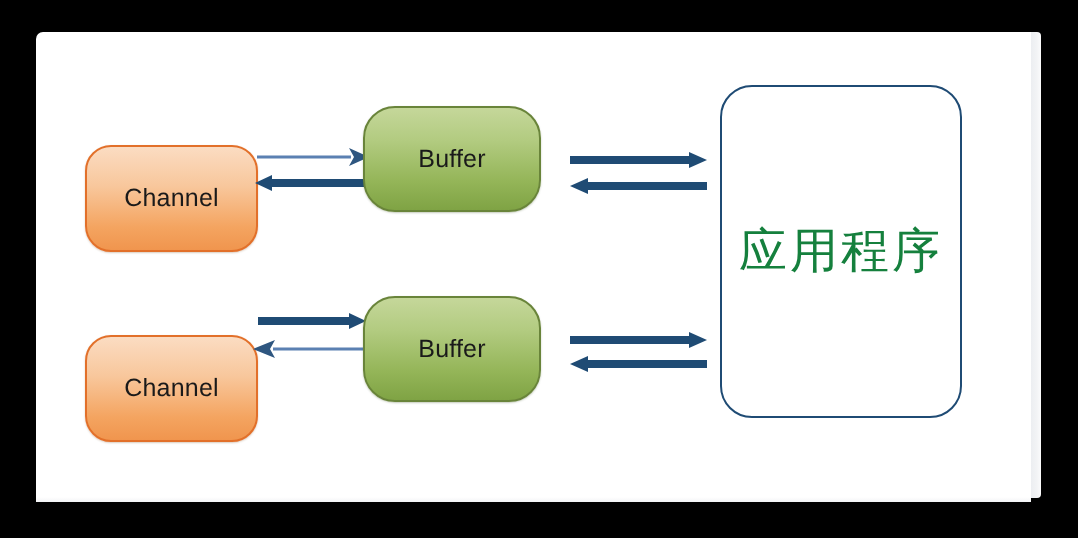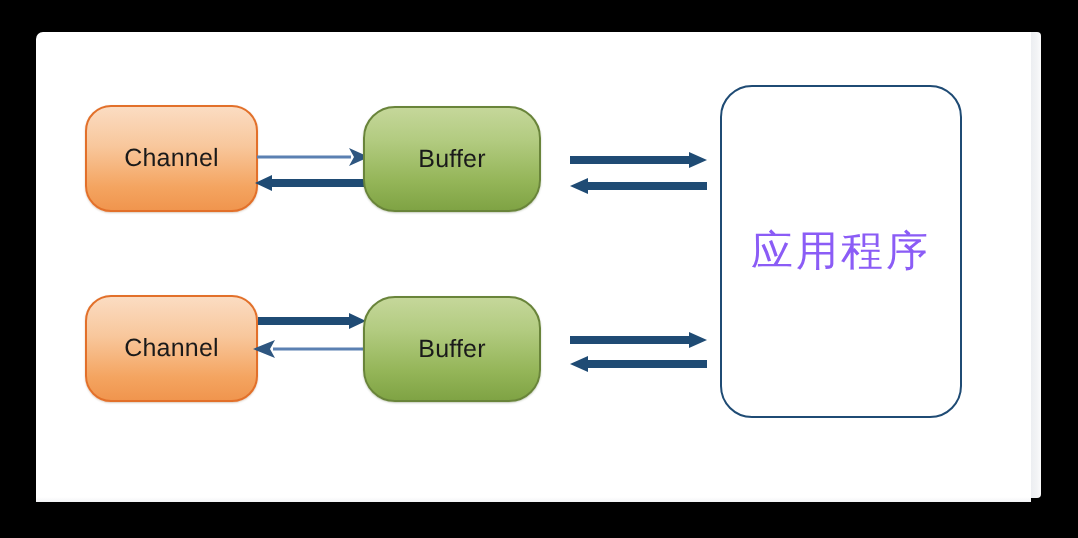--- a/index.html
+++ b/index.html
@@ -63,33 +63,34 @@
     letter-spacing: 0.2px;
     text-rendering: geometricPrecision;
     border-radius: 32px;
   }
 
   .channel-box {
     background: linear-gradient(to bottom, #fbdcc2 0%, #f8c79c 38%, #f4a460 78%, #f0954e 100%);
     border: 2px solid #e2702a;
     border-radius: 26px;
     box-shadow: 0 1px 2px rgba(120, 70, 20, 0.28);
+    margin-top: 40px;
   }
 
   .buffer-box {
     background: linear-gradient(to bottom, #c5d79a 0%, #b2cb80 32%, #94b558 72%, #7fa344 100%);
     border: 2px solid #69843a;
     box-shadow: 0 1px 2px rgba(60, 80, 30, 0.3);
   }
 
   .app-box {
     background: #ffffff;
     border: 2px solid #1f4b74;
-    font-size: 42px;
-    color: #8b5cf6;
+    font-size: 48px;
+    color: #15803d;
     font-family: "DejaVu Serif", "Liberation Serif", serif;
     letter-spacing: 3px;
   }
 
   
   .arrow {
     position: absolute;
   }
   .arrow svg {
     display: block;

